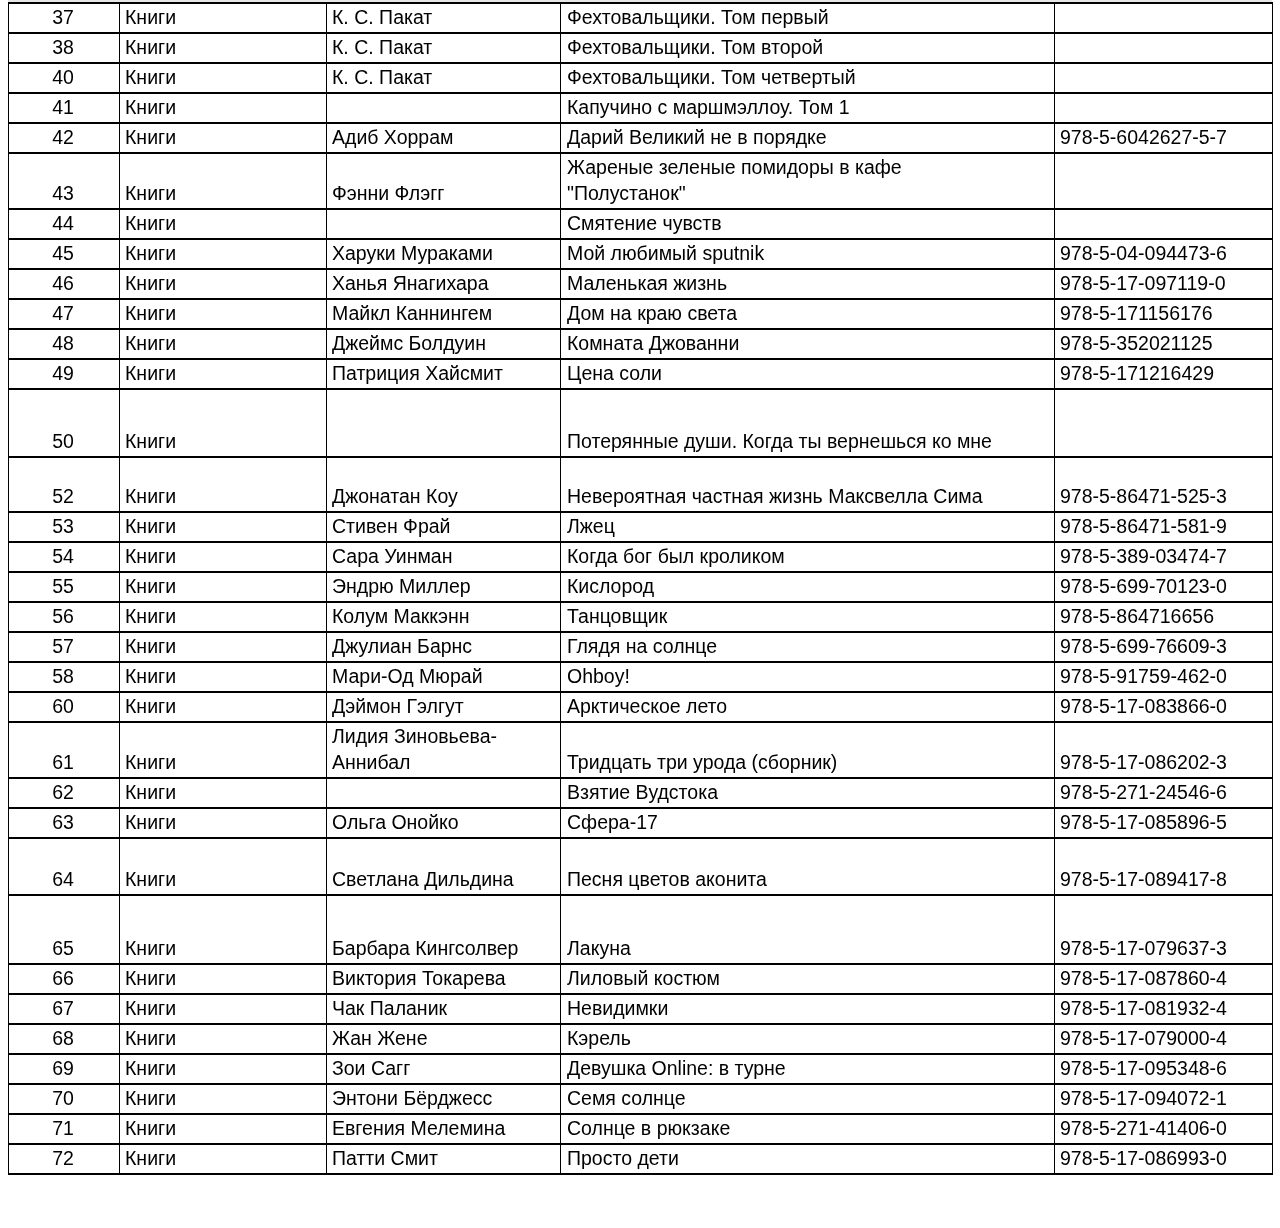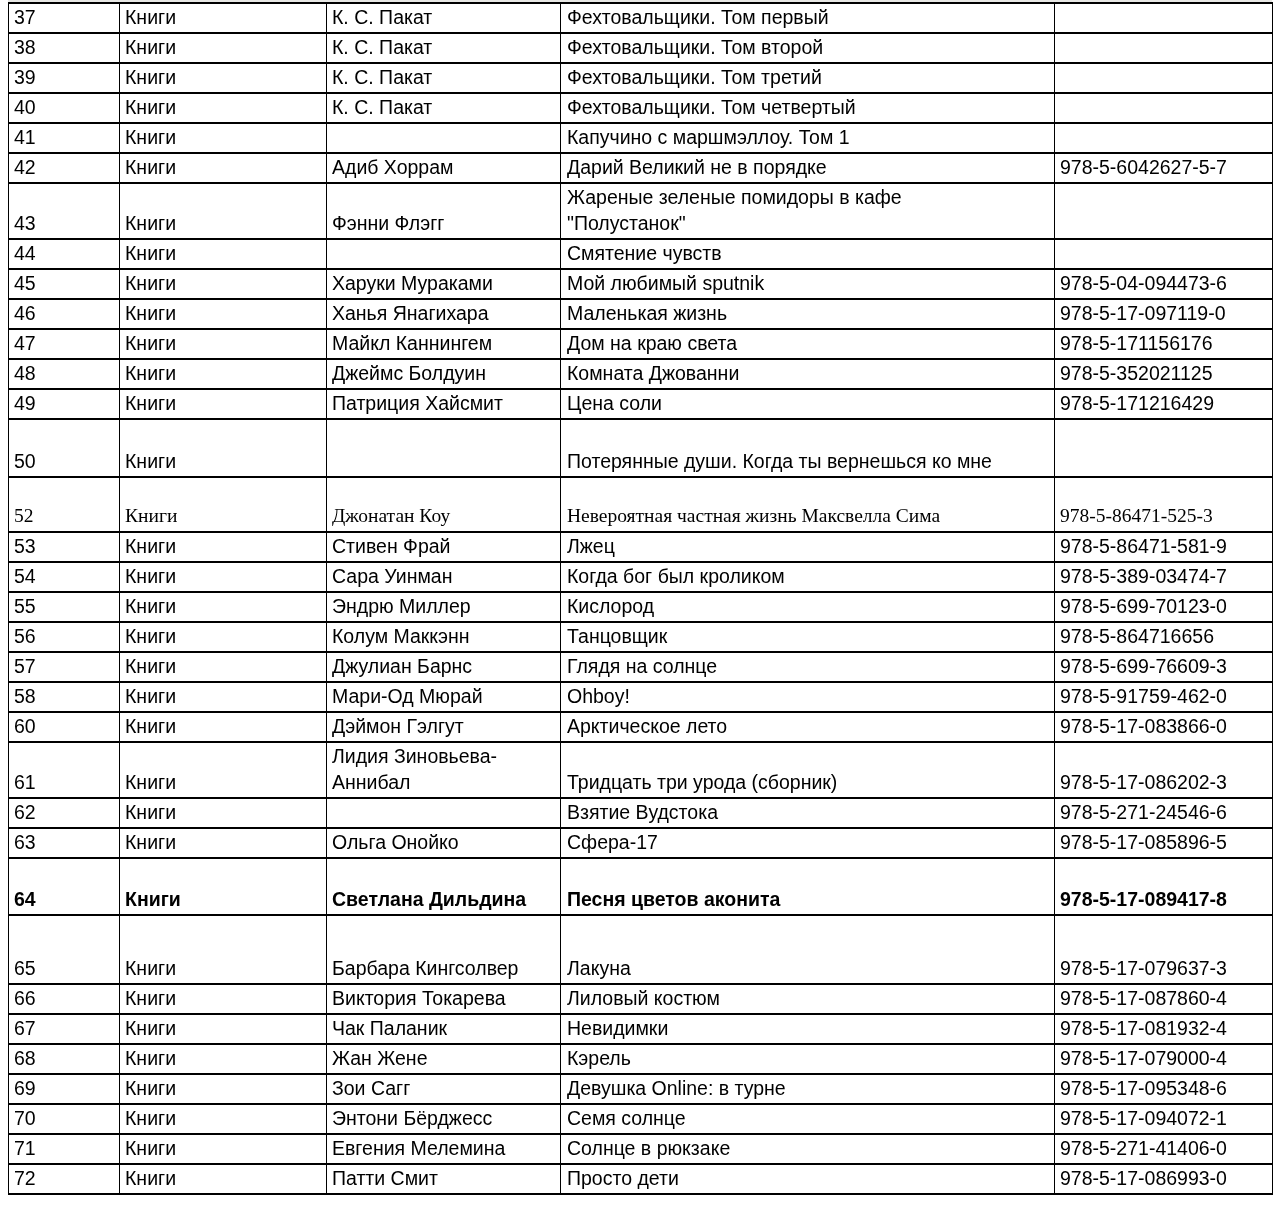--- a/index.html
+++ b/index.html
@@ -44,21 +44,21 @@
     border-bottom: 2px solid #000;
     font-size: 19.5px;
     line-height: 26px;
     vertical-align: bottom;
     padding: 0 4px 2px 5px;
     white-space: pre-line;
     overflow: hidden;
     background: #ffffff;
   }
   td.num {
-    text-align: left;
+    text-align: center;
     padding-right: 7px;
   }
   td.title { padding-left: 6px; margin-top: 8px; }
   tr { height: 27.5px; }
 </style>
 </head>
 <body>
 
 <div class="viewport">
   <div class="top-strip"></div>
@@ -79,27 +79,20 @@
           <td class="isbn"></td>
         </tr>
         <tr>
           <td class="num">38</td>
           <td class="cat">Книги</td>
           <td class="author">К. С. Пакат</td>
           <td class="title">Фехтовальщики. Том второй</td>
           <td class="isbn"></td>
         </tr>
         <tr>
-          <td class="num">39</td>
-          <td class="cat">Книги</td>
-          <td class="author">К. С. Пакат</td>
-          <td class="title">Фехтовальщики. Том третий</td>
-          <td class="isbn"></td>
-        </tr>
-        <tr>
           <td class="num">40</td>
           <td class="cat">Книги</td>
           <td class="author">К. С. Пакат</td>
           <td class="title">Фехтовальщики. Том четвертый</td>
           <td class="isbn"></td>
         </tr>
         <tr>
           <td class="num">41</td>
           <td class="cat">Книги</td>
           <td class="author"></td>
@@ -156,28 +149,28 @@
           <td class="title">Комната Джованни</td>
           <td class="isbn">978-5-352021125</td>
         </tr>
         <tr>
           <td class="num">49</td>
           <td class="cat">Книги</td>
           <td class="author">Патриция Хайсмит</td>
           <td class="title">Цена соли</td>
           <td class="isbn">978-5-171216429</td>
         </tr>
-        <tr style="height: 58px;">
+        <tr style="height: 68px;">
           <td class="num">50</td>
           <td class="cat">Книги</td>
           <td class="author"></td>
           <td class="title">Потерянные души. Когда ты вернешься ко мне</td>
           <td class="isbn"></td>
         </tr>
-        <tr style="height: 55px; font-family: Liberation Serif, serif;">
+        <tr style="height: 55px;">
           <td class="num">52</td>
           <td class="cat">Книги</td>
           <td class="author">Джонатан Коу</td>
           <td class="title">Невероятная частная жизнь Максвелла Сима</td>
           <td class="isbn">978-5-86471-525-3</td>
         </tr>
         <tr>
           <td class="num">53</td>
           <td class="cat">Книги</td>
           <td class="author">Стивен Фрай</td>
@@ -241,21 +234,21 @@
           <td class="title">Взятие Вудстока</td>
           <td class="isbn">978-5-271-24546-6</td>
         </tr>
         <tr>
           <td class="num">63</td>
           <td class="cat">Книги</td>
           <td class="author">Ольга Онойко</td>
           <td class="title">Сфера-17</td>
           <td class="isbn">978-5-17-085896-5</td>
         </tr>
-        <tr style="height: 57px; font-weight: bold;">
+        <tr style="height: 57px;">
           <td class="num">64</td>
           <td class="cat">Книги</td>
           <td class="author">Светлана Дильдина</td>
           <td class="title">Песня цветов аконита</td>
           <td class="isbn">978-5-17-089417-8</td>
         </tr>
         <tr style="height: 69px;">
           <td class="num">65</td>
           <td class="cat">Книги</td>
           <td class="author">Барбара Кингсолвер</td>

